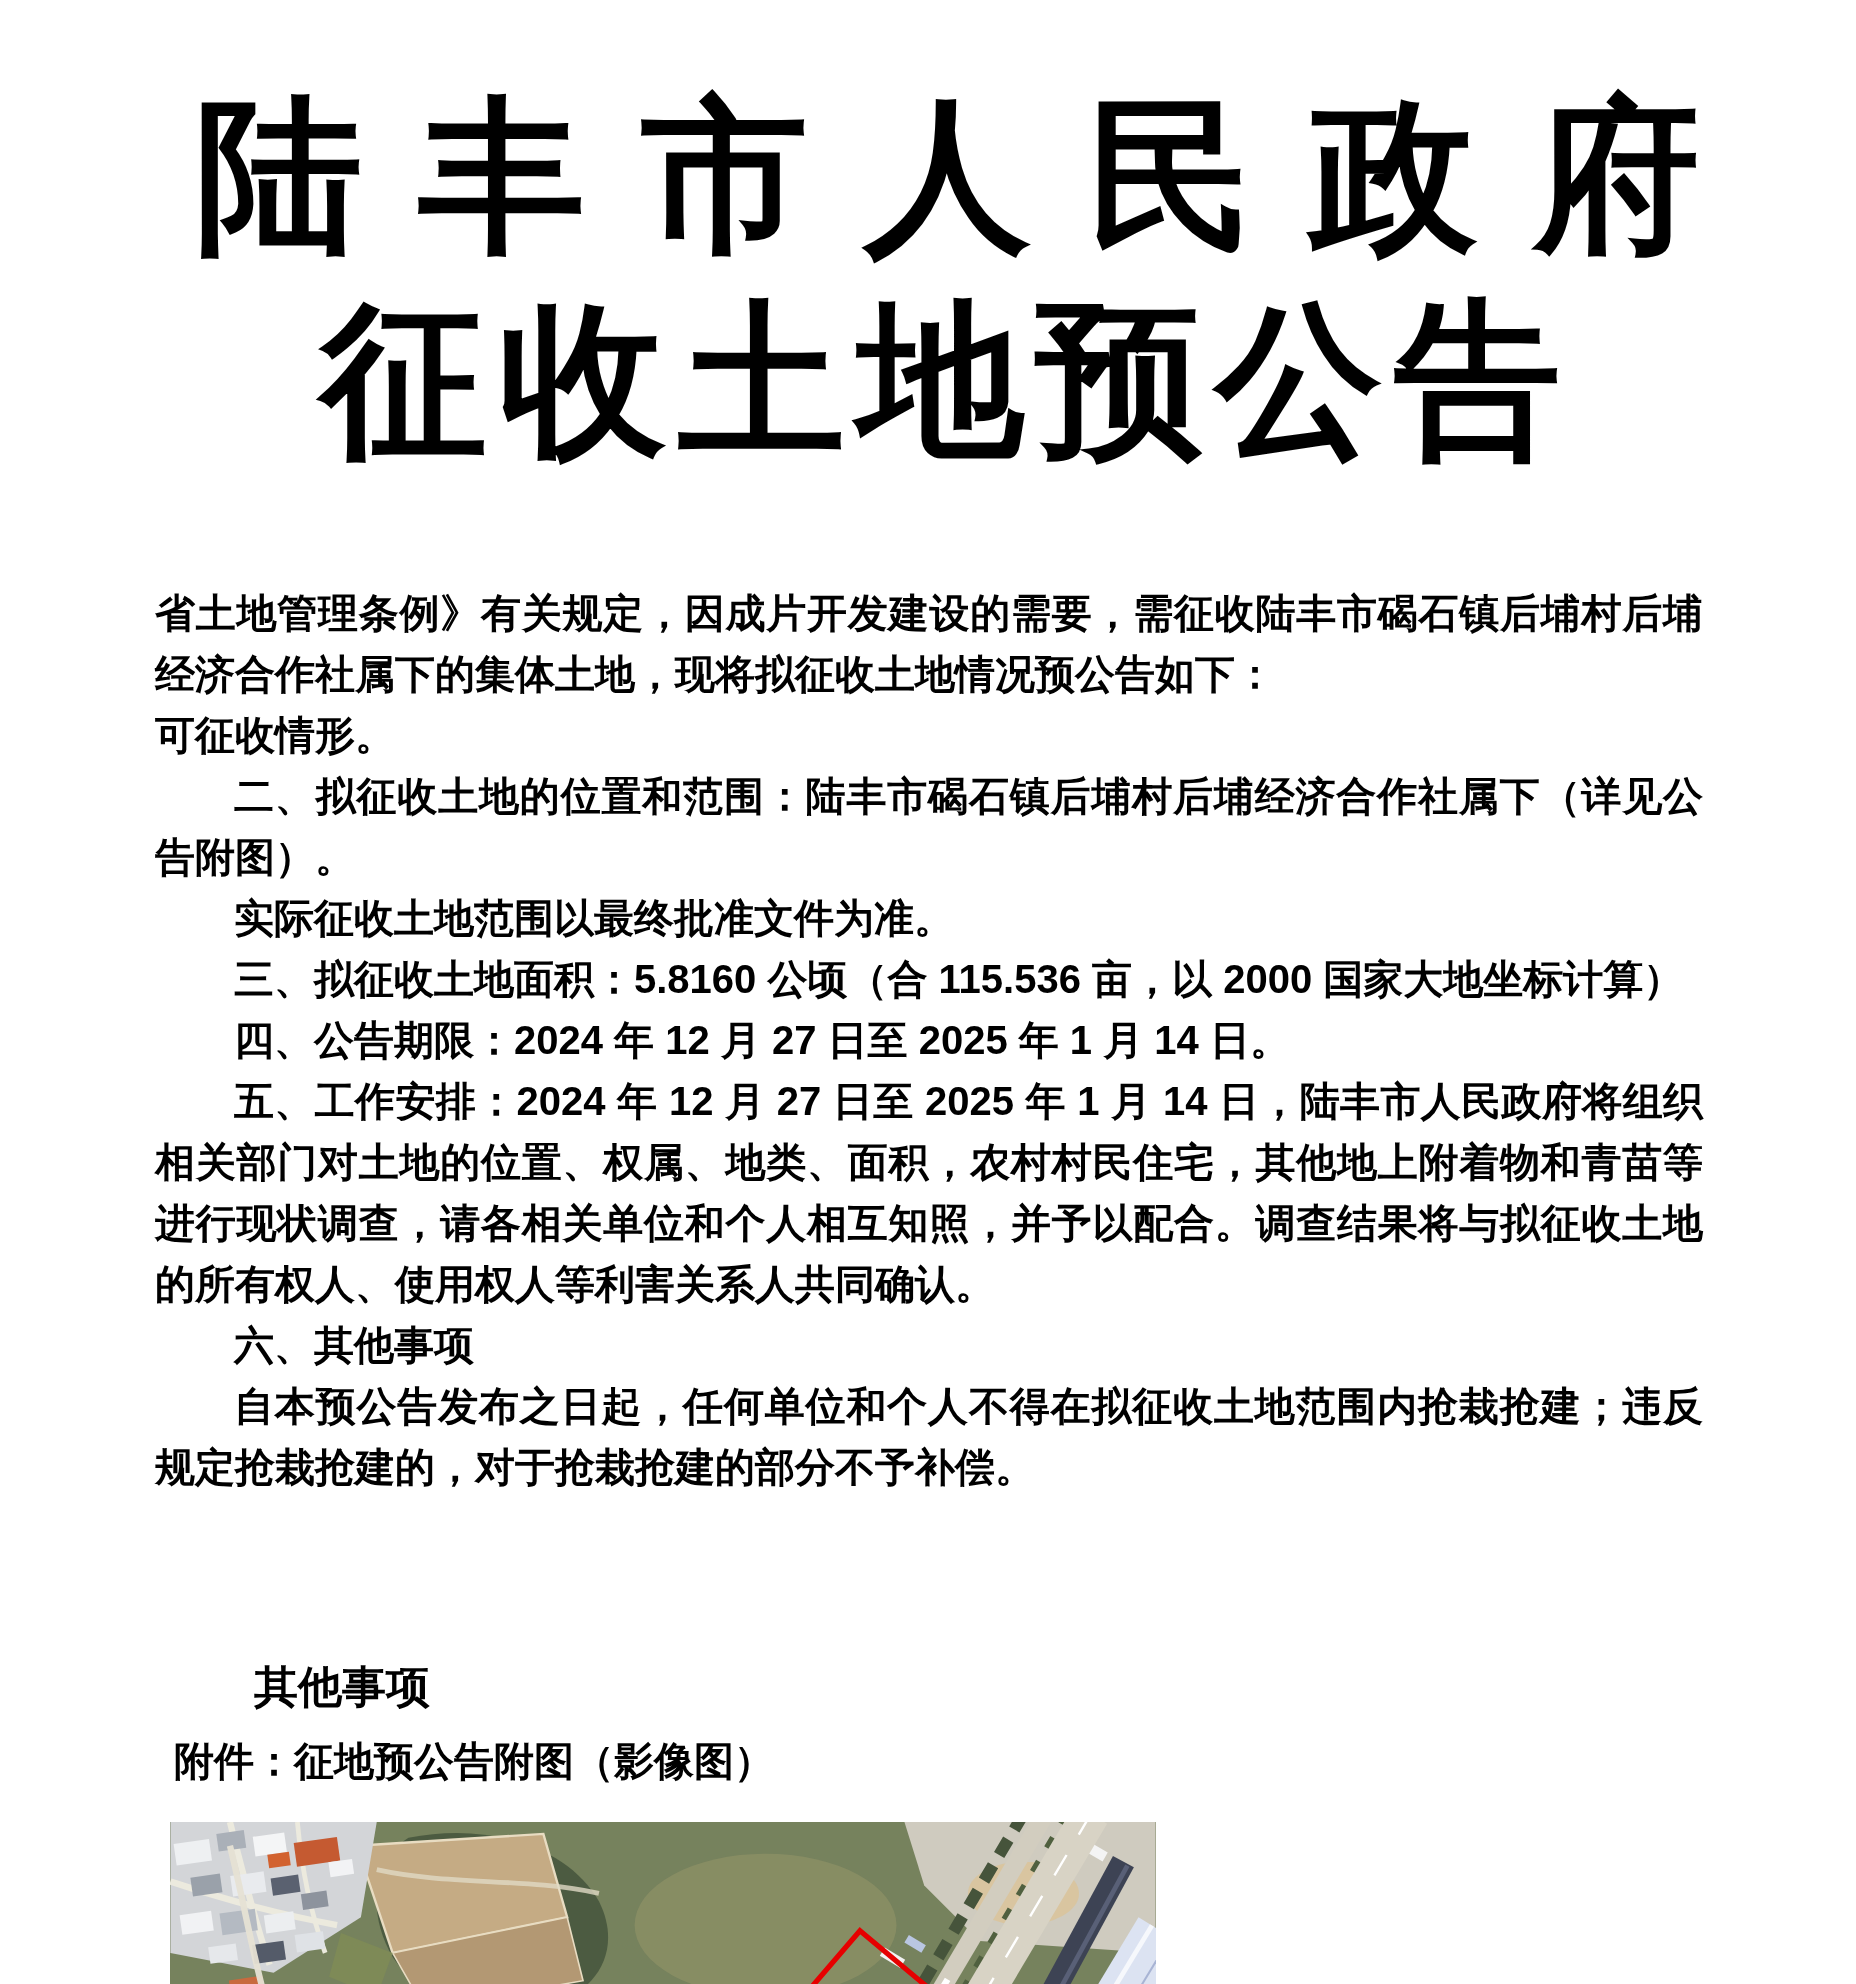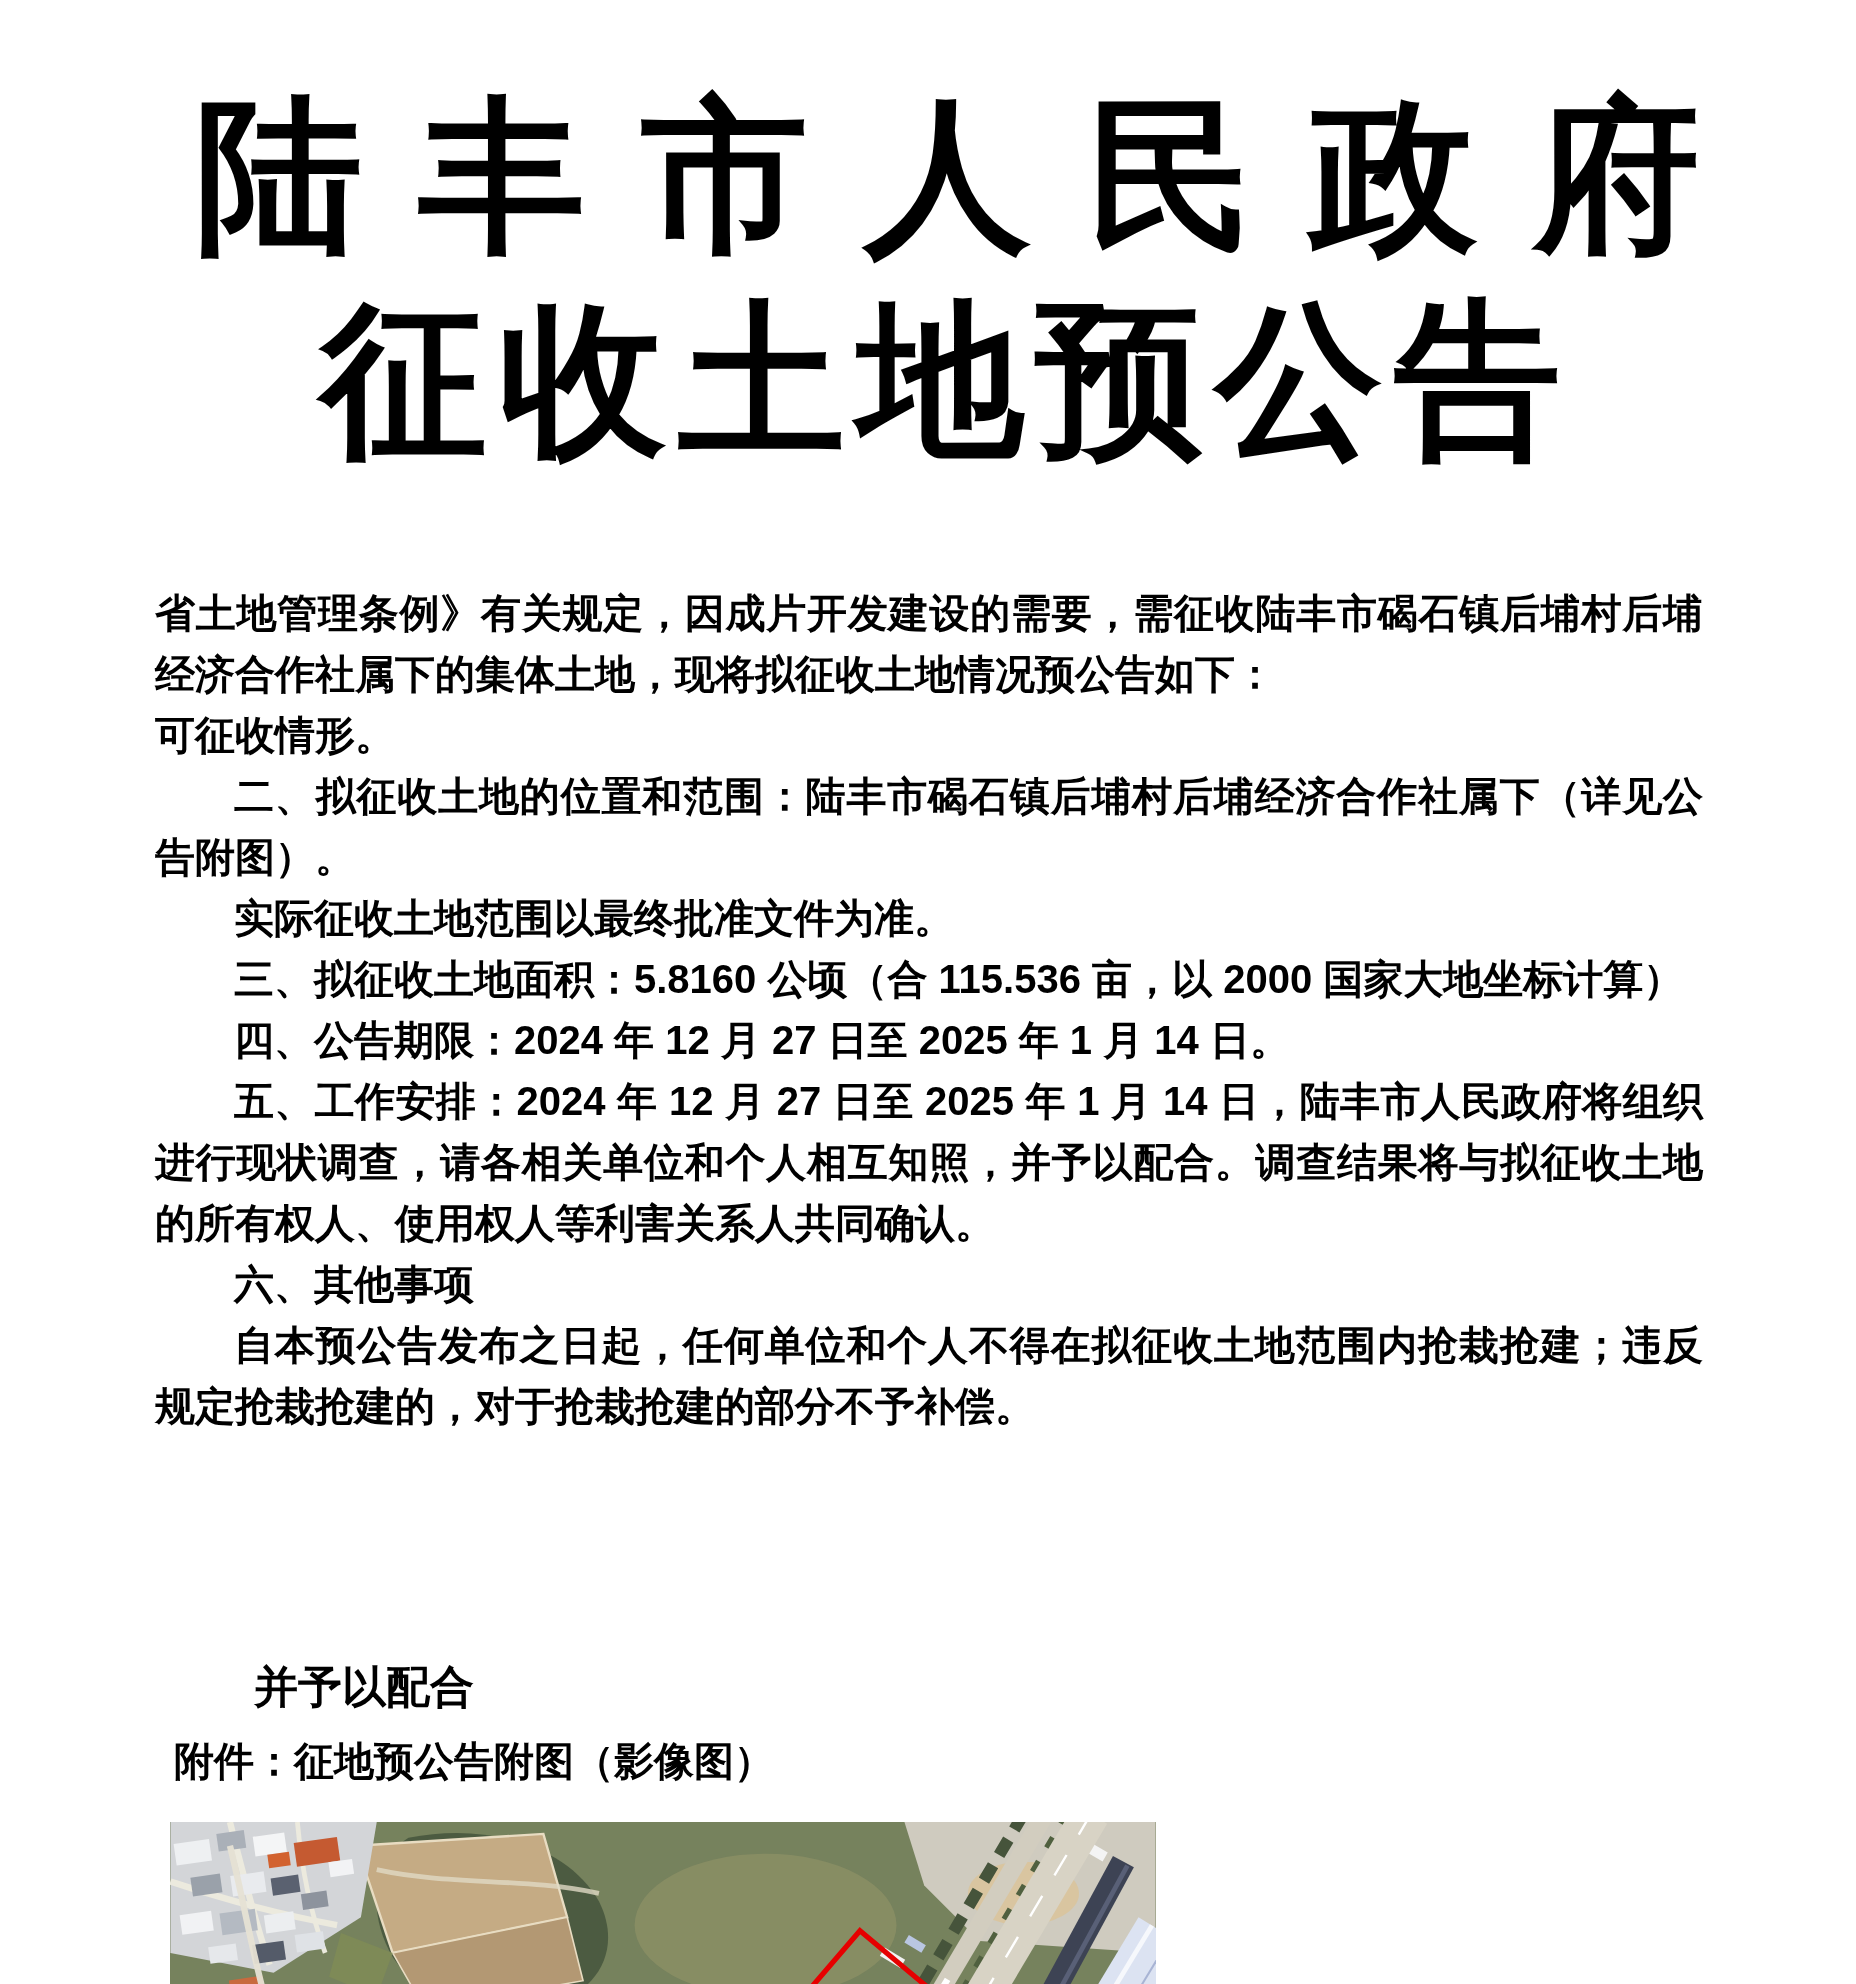--- a/index.html
+++ b/index.html
@@ -63,28 +63,29 @@
   <div class="bodytext">
     <div class="line fill">省土地管理条例》有关规定，因成片开发建设的需要，需征收陆丰市碣石镇后埔村后埔</div>
     <div class="line">经济合作社属下的集体土地，现将拟征收土地情况预公告如下：</div>
     <div class="line">可征收情形。</div>
     <div class="line ind fill">二、拟征收土地的位置和范围：陆丰市碣石镇后埔村后埔经济合作社属下（详见公</div>
     <div class="line">告附图）。</div>
     <div class="line ind">实际征收土地范围以最终批准文件为准。</div>
     <div class="line ind">三、拟征收土地面积：5.8160 公顷（合 115.536 亩，以 2000 国家大地坐标计算）</div>
     <div class="line ind">四、公告期限：2024 年 12 月 27 日至 2025 年 1 月 14 日。</div>
     <div class="line ind fill">五、工作安排：2024 年 12 月 27 日至 2025 年 1 月 14 日，陆丰市人民政府将组织</div>
+    <div class="line fill">相关部门对土地的位置、权属、地类、面积，农村村民住宅，其他地上附着物和青苗等</div>
     <div class="line fill">进行现状调查，请各相关单位和个人相互知照，并予以配合。调查结果将与拟征收土地</div>
     <div class="line">的所有权人、使用权人等利害关系人共同确认。</div>
     <div class="line ind">六、其他事项</div>
     <div class="line ind fill">自本预公告发布之日起，任何单位和个人不得在拟征收土地范围内抢栽抢建；违反</div>
     <div class="line">规定抢栽抢建的，对于抢栽抢建的部分不予补偿。</div>
   </div>
 
-  <div class="closing">并予以配合</div>
+  <div class="closing">其他事项</div>
 
   <div class="attachment">附件：征地预公告附图（影像图）</div>
 
   <div class="mapbox">
     <svg viewBox="0 0 2483 1661" xmlns="http://www.w3.org/2000/svg">
 
       <rect x="0" y="0" width="2483" height="1661" fill="#76825d"></rect>
       <g>
         <path d="M0,520 C300,420 520,470 700,600 C900,740 980,900 900,1080 C820,1260 600,1320 420,1240 C240,1160 60,1120 0,1060 Z" fill="#46553c"></path>
         <path d="M600,40 C800,0 1000,60 1080,200 C1140,320 1080,430 940,470 C800,510 640,460 560,340 C500,240 500,100 600,40 Z" fill="#4c5b41"></path>

